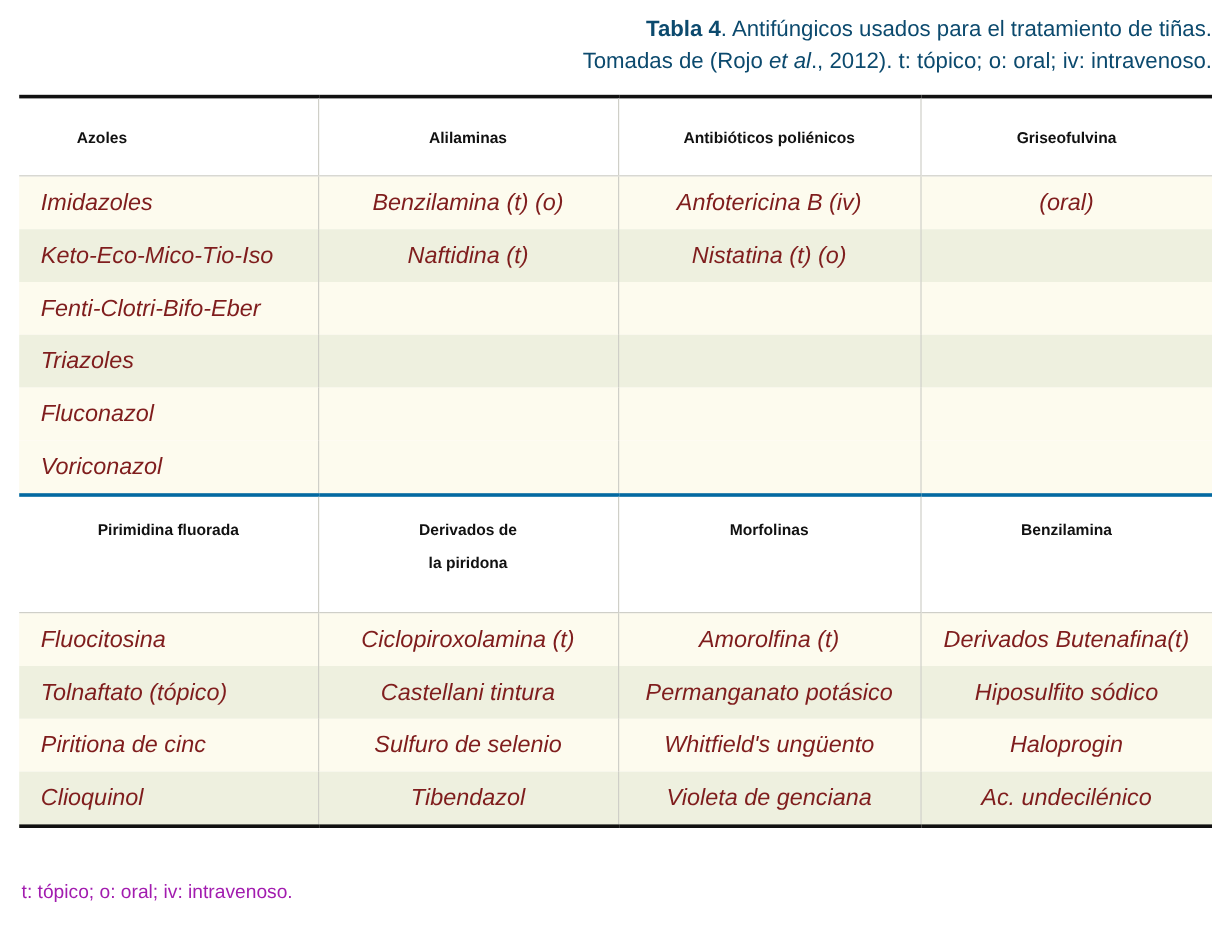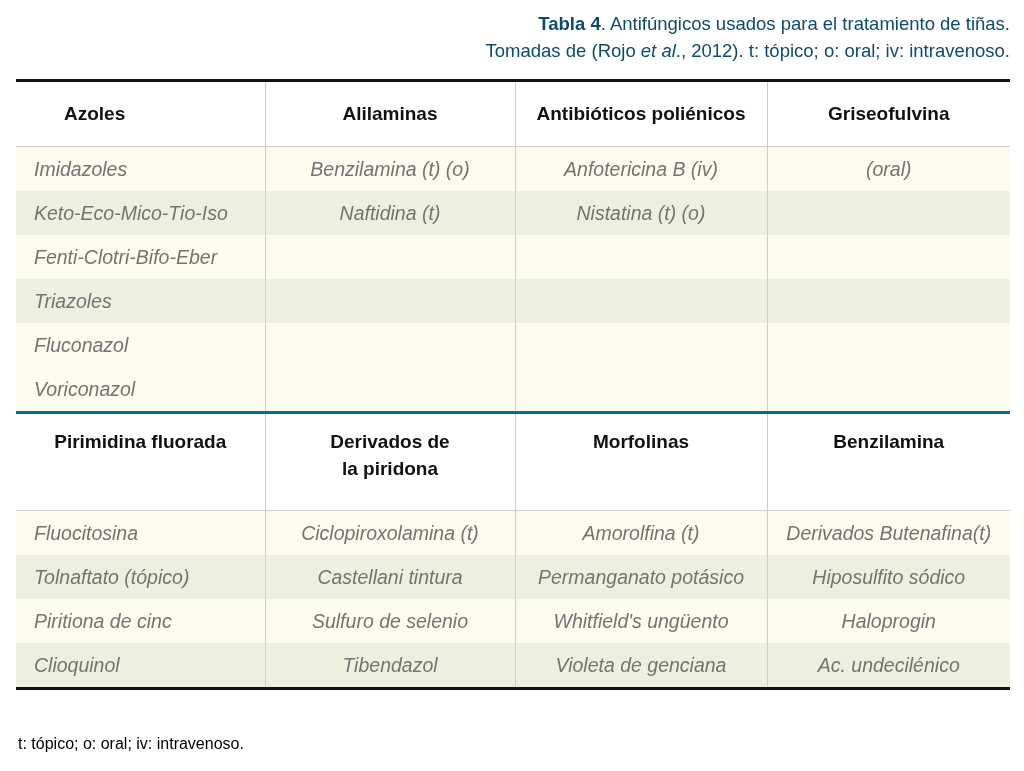--- a/index.html
+++ b/index.html
@@ -17,37 +17,37 @@
       position: absolute; left: 16px; top: 79px; width: 994px;
     }
     table {
       width: 100%; border-collapse: collapse; table-layout: fixed;
     }
     col.c1 { width: 249px; }
     col.c2 { width: 250px; }
     col.c3 { width: 252px; }
     col.c4 { width: 243px; }
     th {
-      font-weight: bold; font-size: 19px; text-align: center; background: #ffffff;
+      font-weight: bold; font-size: 13px; text-align: center; background: #ffffff;
       border-left: 1px solid #cfcfc8; color: #111;
     }
     th:first-child { border-left: none; }
     td {
       font-style: italic; font-size: 19.5px; text-align: center; height: 44px;
-      border-left: 1px solid #cfcfc8; padding: 0 16px; white-space: nowrap; color: #737373;
+      border-left: 1px solid #cfcfc8; padding: 0 16px; white-space: nowrap; color: #7f1d1d;
     }
     td:first-child { border-left: none; text-align: left; padding-left: 18px; }
     tr.odd td { background: #fdfbee; }
     tr.even td { background: #eef0df; }
     thead.h1 tr th { height: 62px; border-top: 3px solid #111; border-bottom: 1px solid #cfcfc8; }
     tbody.b1 tr:last-child td { border-bottom: 3px solid #0369a1; }
     tr.h2 th { height: 81px; border-bottom: 1px solid #cfcfc8; vertical-align: top; padding-top: 14px; line-height: 27px; }
     tbody.b2 tr:last-child td { border-bottom: 3px solid #111; }
     .footnote {
-      position: absolute; left: 18px; top: 735px; font-size: 16px; color: #000000;
+      position: absolute; left: 18px; top: 735px; font-size: 16px; color: #a21caf;
     }
     .th-first { text-align: left; padding-left: 48px; }
   </style>
 </head>
 <body>
 
 <div class="caption">
   <div><b>Tabla 4</b><span>. Antifúngicos usados para el tratamiento de tiñas.</span></div>
   <div><span>Tomadas de (Rojo </span><i>et al</i><span>., 2012). t: tópico; o: oral; iv: intravenoso.</span></div>
 </div>

